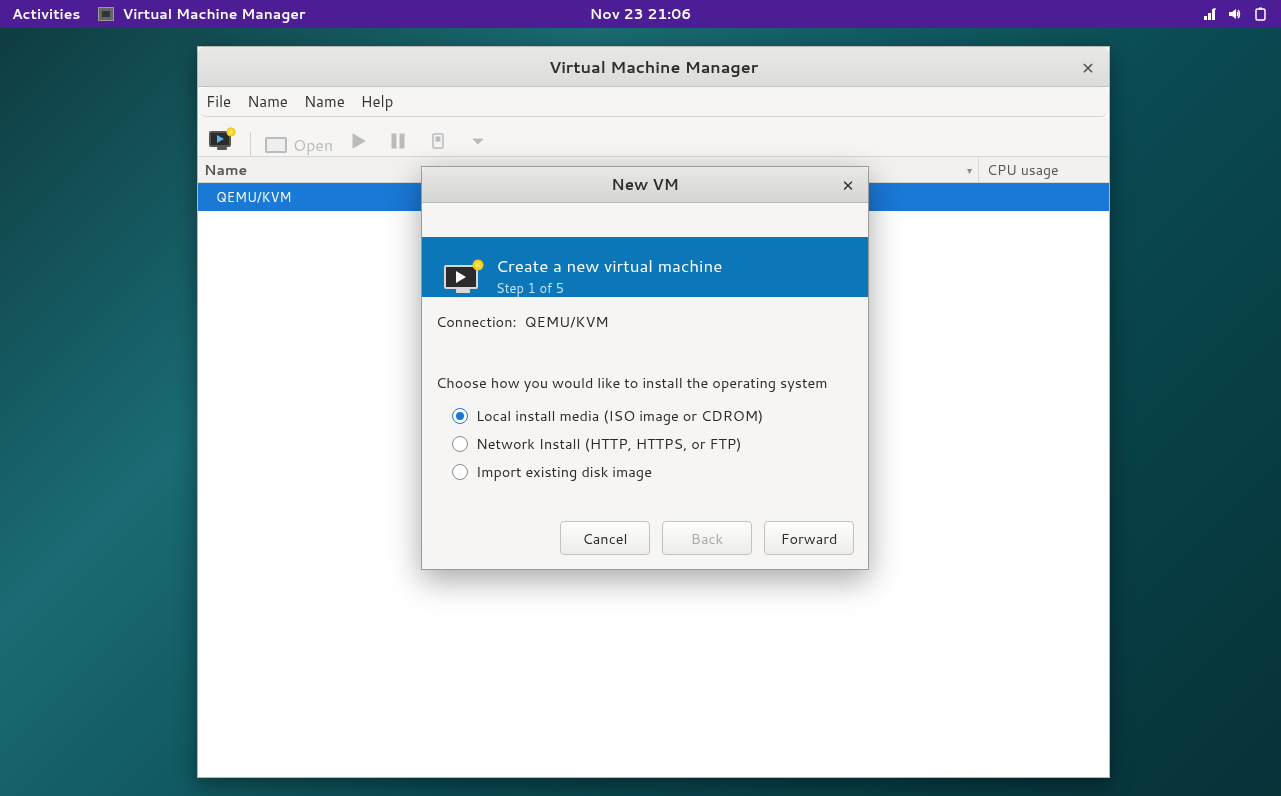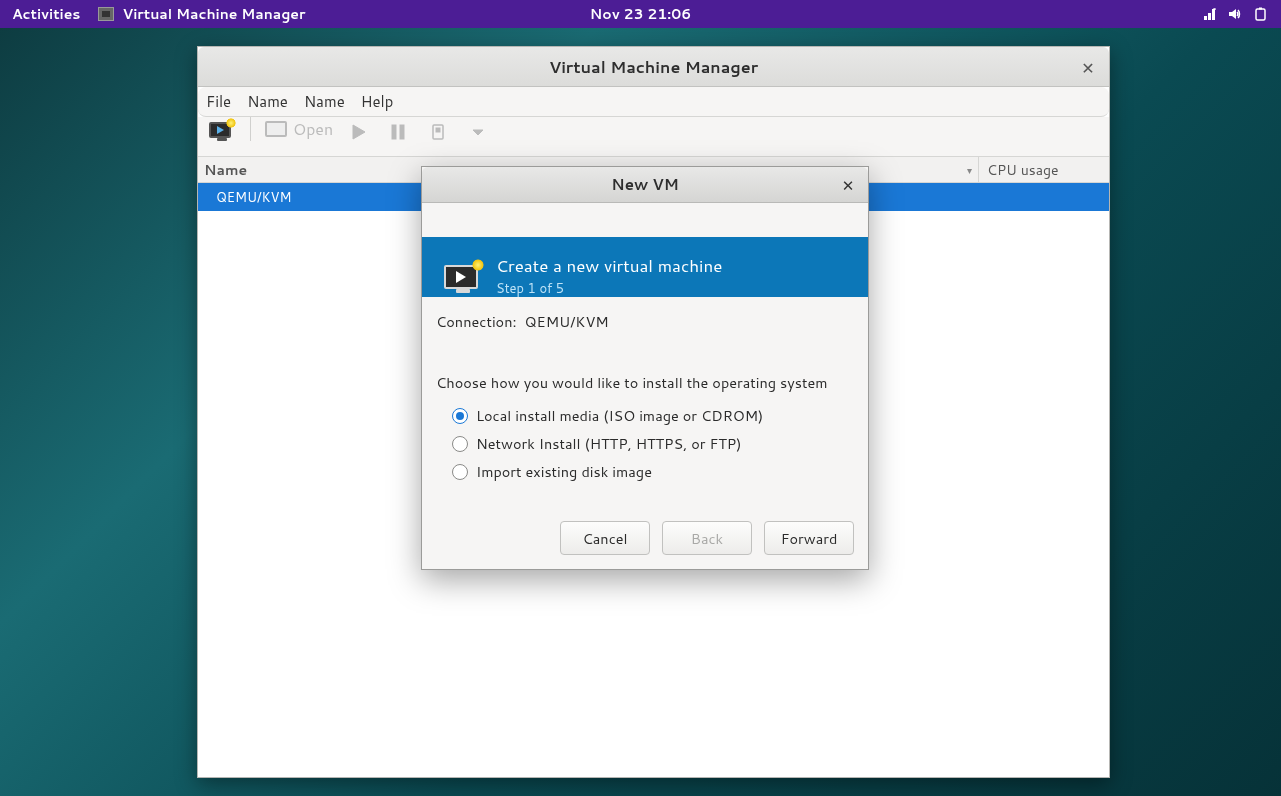--- a/index.html
+++ b/index.html
@@ -15,21 +15,21 @@
   .topbar .app-icon { width: 16px; height: 14px; background: #666; border: 1px solid #999; display: inline-block; position: relative; }
   .topbar .app-icon::after { content: ""; position: absolute; left: 3px; top: 3px; right: 3px; bottom: 3px; background: #333; }
   .tray-icon { width: 16px; height: 16px; display: inline-flex; align-items: center; justify-content: center; fill: #fff; color: #fff; }
 
   
   .window { position: absolute; left: 197px; top: 46px; width: 913px; height: 732px; background: #fff; border: 1px solid #b6b6b3; box-shadow: 0 6px 20px rgba(0,0,0,0.4); display: flex; flex-direction: column; }
   .titlebar { height: 40px; background: linear-gradient(#e8e8e7, #dcdcda); border-bottom: 1px solid #c2c2c0; display: flex; align-items: center; justify-content: center; position: relative; border-radius: 6px 6px 0 0; font-weight: 700; color: #2e2e2e; }
   .titlebar .close { position: absolute; right: 10px; top: 9px; width: 22px; height: 22px; display: flex; align-items: center; justify-content: center; color: #555; font-size: 16px; cursor: pointer; }
   .menubar { height: 30px; background: #f6f5f4; border-bottom: 1px solid #d6d6d4; display: flex; align-items: center; gap: 16px; padding: 0 8px; font-size: 15px; color: #333; border-radius: 8px; }
   .menubar span { cursor: default; }
-  .toolbar { height: 40px; background: #f6f5f4; border-bottom: 1px solid #d6d6d4; display: flex; align-items: flex-start; gap: 10px; padding: 0 8px; }
+  .toolbar { height: 40px; background: #f6f5f4; border-bottom: 1px solid #d6d6d4; display: flex; align-items: flex-end; gap: 10px; padding: 0 8px; }
   .toolbar .sep { width: 1px; height: 24px; background: #d0d0ce; margin: 0 4px; }
   .tool-btn { width: 30px; height: 30px; display: flex; align-items: center; justify-content: center; border-radius: 3px; }
   .tool-btn svg { width: 20px; height: 20px; }
   .tool-open { display: flex; align-items: center; gap: 6px; color: #999; }
   .tool-open .screen { width: 22px; height: 16px; border: 2px solid #bbb; border-radius: 2px; background: #eee; }
   .disabled { color: #bbb; }
   .disabled svg { stroke: #bbb; fill: #bbb; }
 
   .columns { height: 26px; background: #f2f1f0; border-bottom: 1px solid #d6d6d4; display: flex; font-size: 14px; color: #555; }
   .col-name { flex: 1; padding: 4px 6px; border-right: 1px solid #d6d6d4; display: flex; align-items: center; justify-content: space-between; font-weight: bold; }

